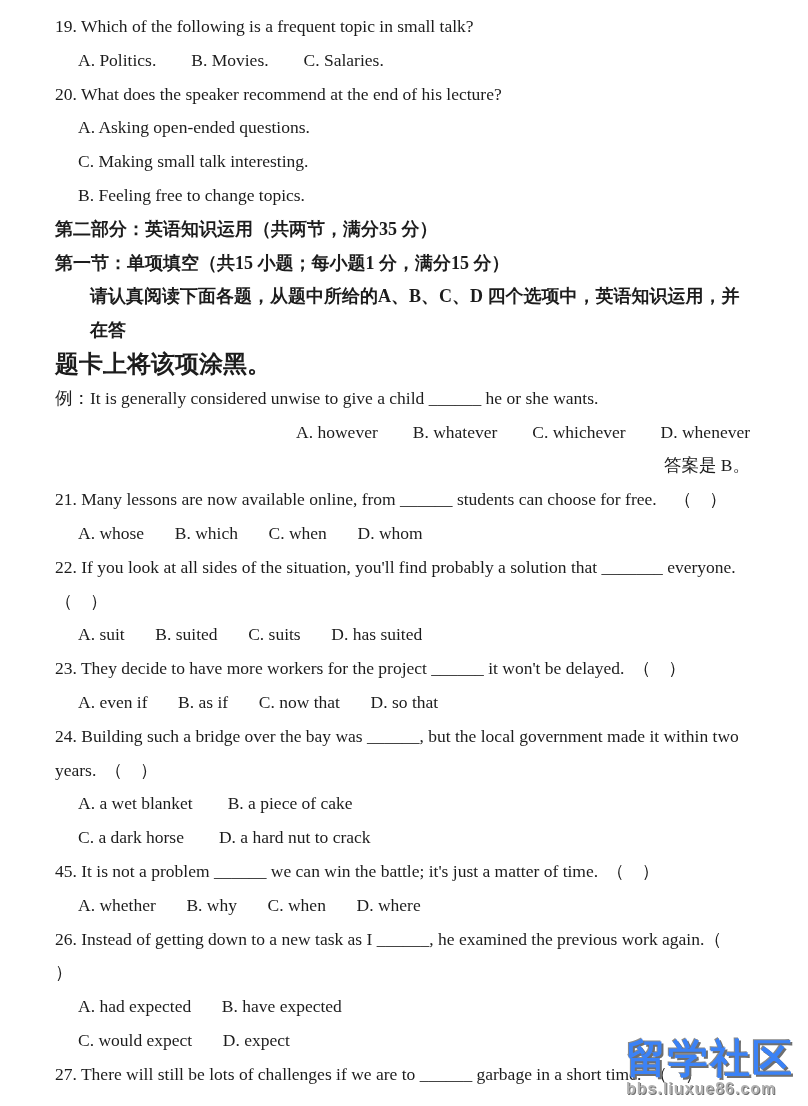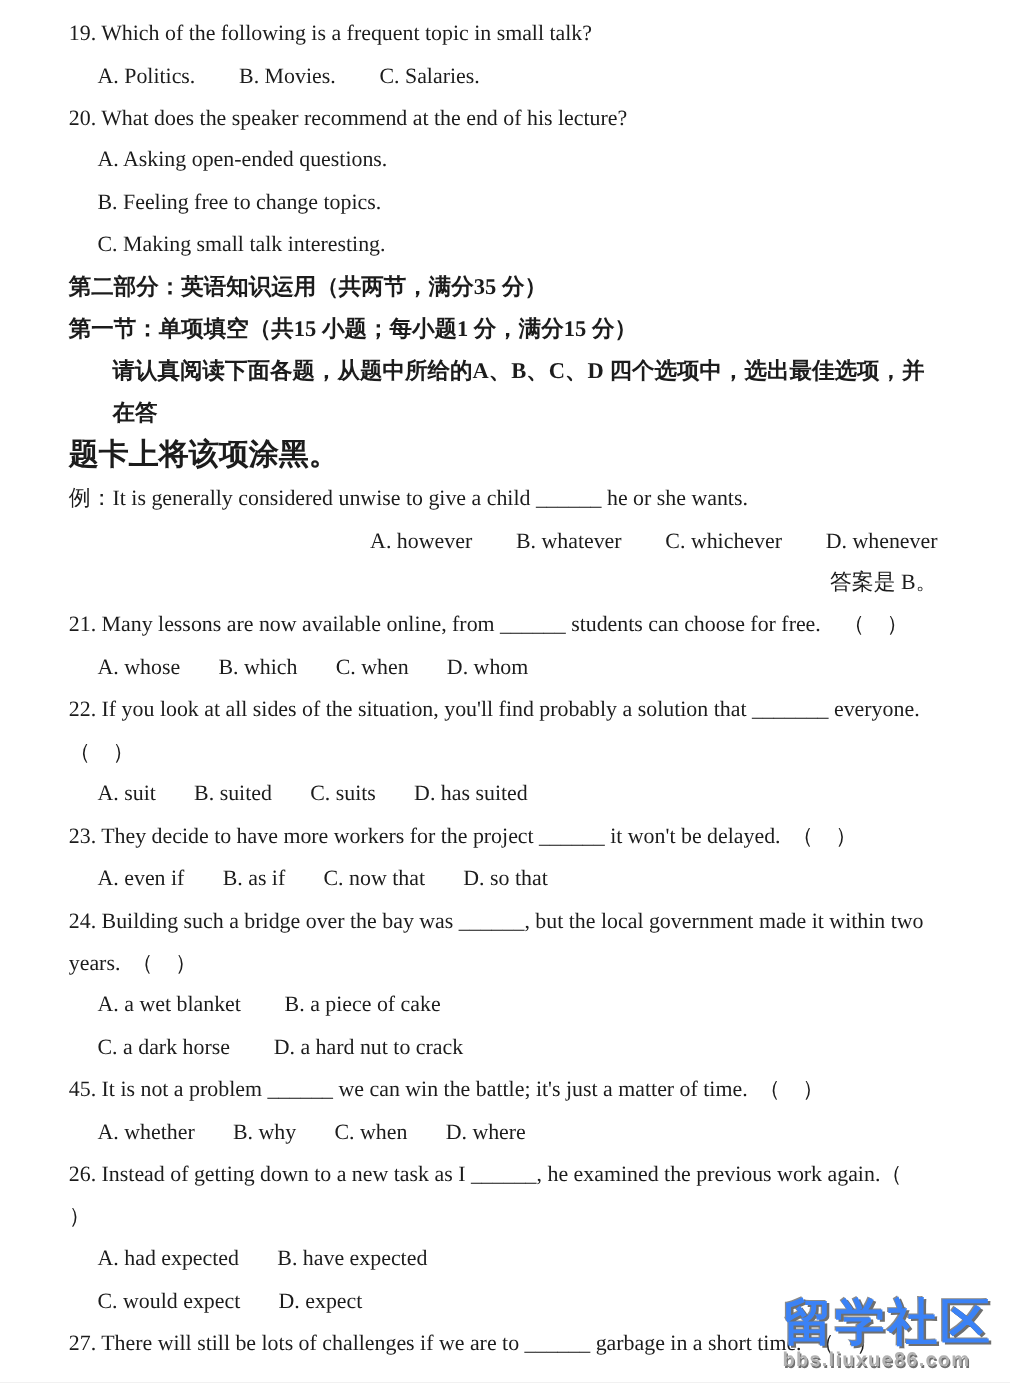--- a/index.html
+++ b/index.html
@@ -66,25 +66,25 @@
 </style>
 </head>
 <body>
 
 <div class="page">
   <div class="doc-body">
       <div class="line question">19. Which of the following is a frequent topic in small talk?</div>
       <div class="line option">A. Politics.        B. Movies.        C. Salaries.</div>
       <div class="line question">20. What does the speaker recommend at the end of his lecture?</div>
       <div class="line option">A. Asking open-ended questions.</div>
+      <div class="line option">C. Making small talk interesting.</div>
       <div class="line option">B. Feeling free to change topics.</div>
-      <div class="line option">C. Making small talk interesting.</div>
       <div class="line heading">第二部分：英语知识运用（共两节，满分35 分）</div>
       <div class="line heading">第一节：单项填空（共15 小题；每小题1 分，满分15 分）</div>
-      <div class="line instructions">请认真阅读下面各题，从题中所给的A、B、C、D 四个选项中，选出最佳选项，并在答</div>
+      <div class="line instructions">请认真阅读下面各题，从题中所给的A、B、C、D 四个选项中，英语知识运用，并在答</div>
       <div class="line instructions-cont">题卡上将该项涂黑。</div>
       <div class="line question">例：It is generally considered unwise to give a child ______ he or she wants.</div>
       <div class="line example-option">A. however        B. whatever        C. whichever        D. whenever</div>
       <div class="line answer">答案是 B。</div>
       <div class="line question">21. Many lessons are now available online, from ______ students can choose for free.    （    ）</div>
       <div class="line option">A. whose       B. which       C. when       D. whom</div>
       <div class="line question">22. If you look at all sides of the situation, you'll find probably a solution that _______ everyone.</div>
       <div class="line question">（    ）</div>
       <div class="line option">A. suit       B. suited       C. suits       D. has suited</div>
       <div class="line question">23. They decide to have more workers for the project ______ it won't be delayed.  （    ）</div>

